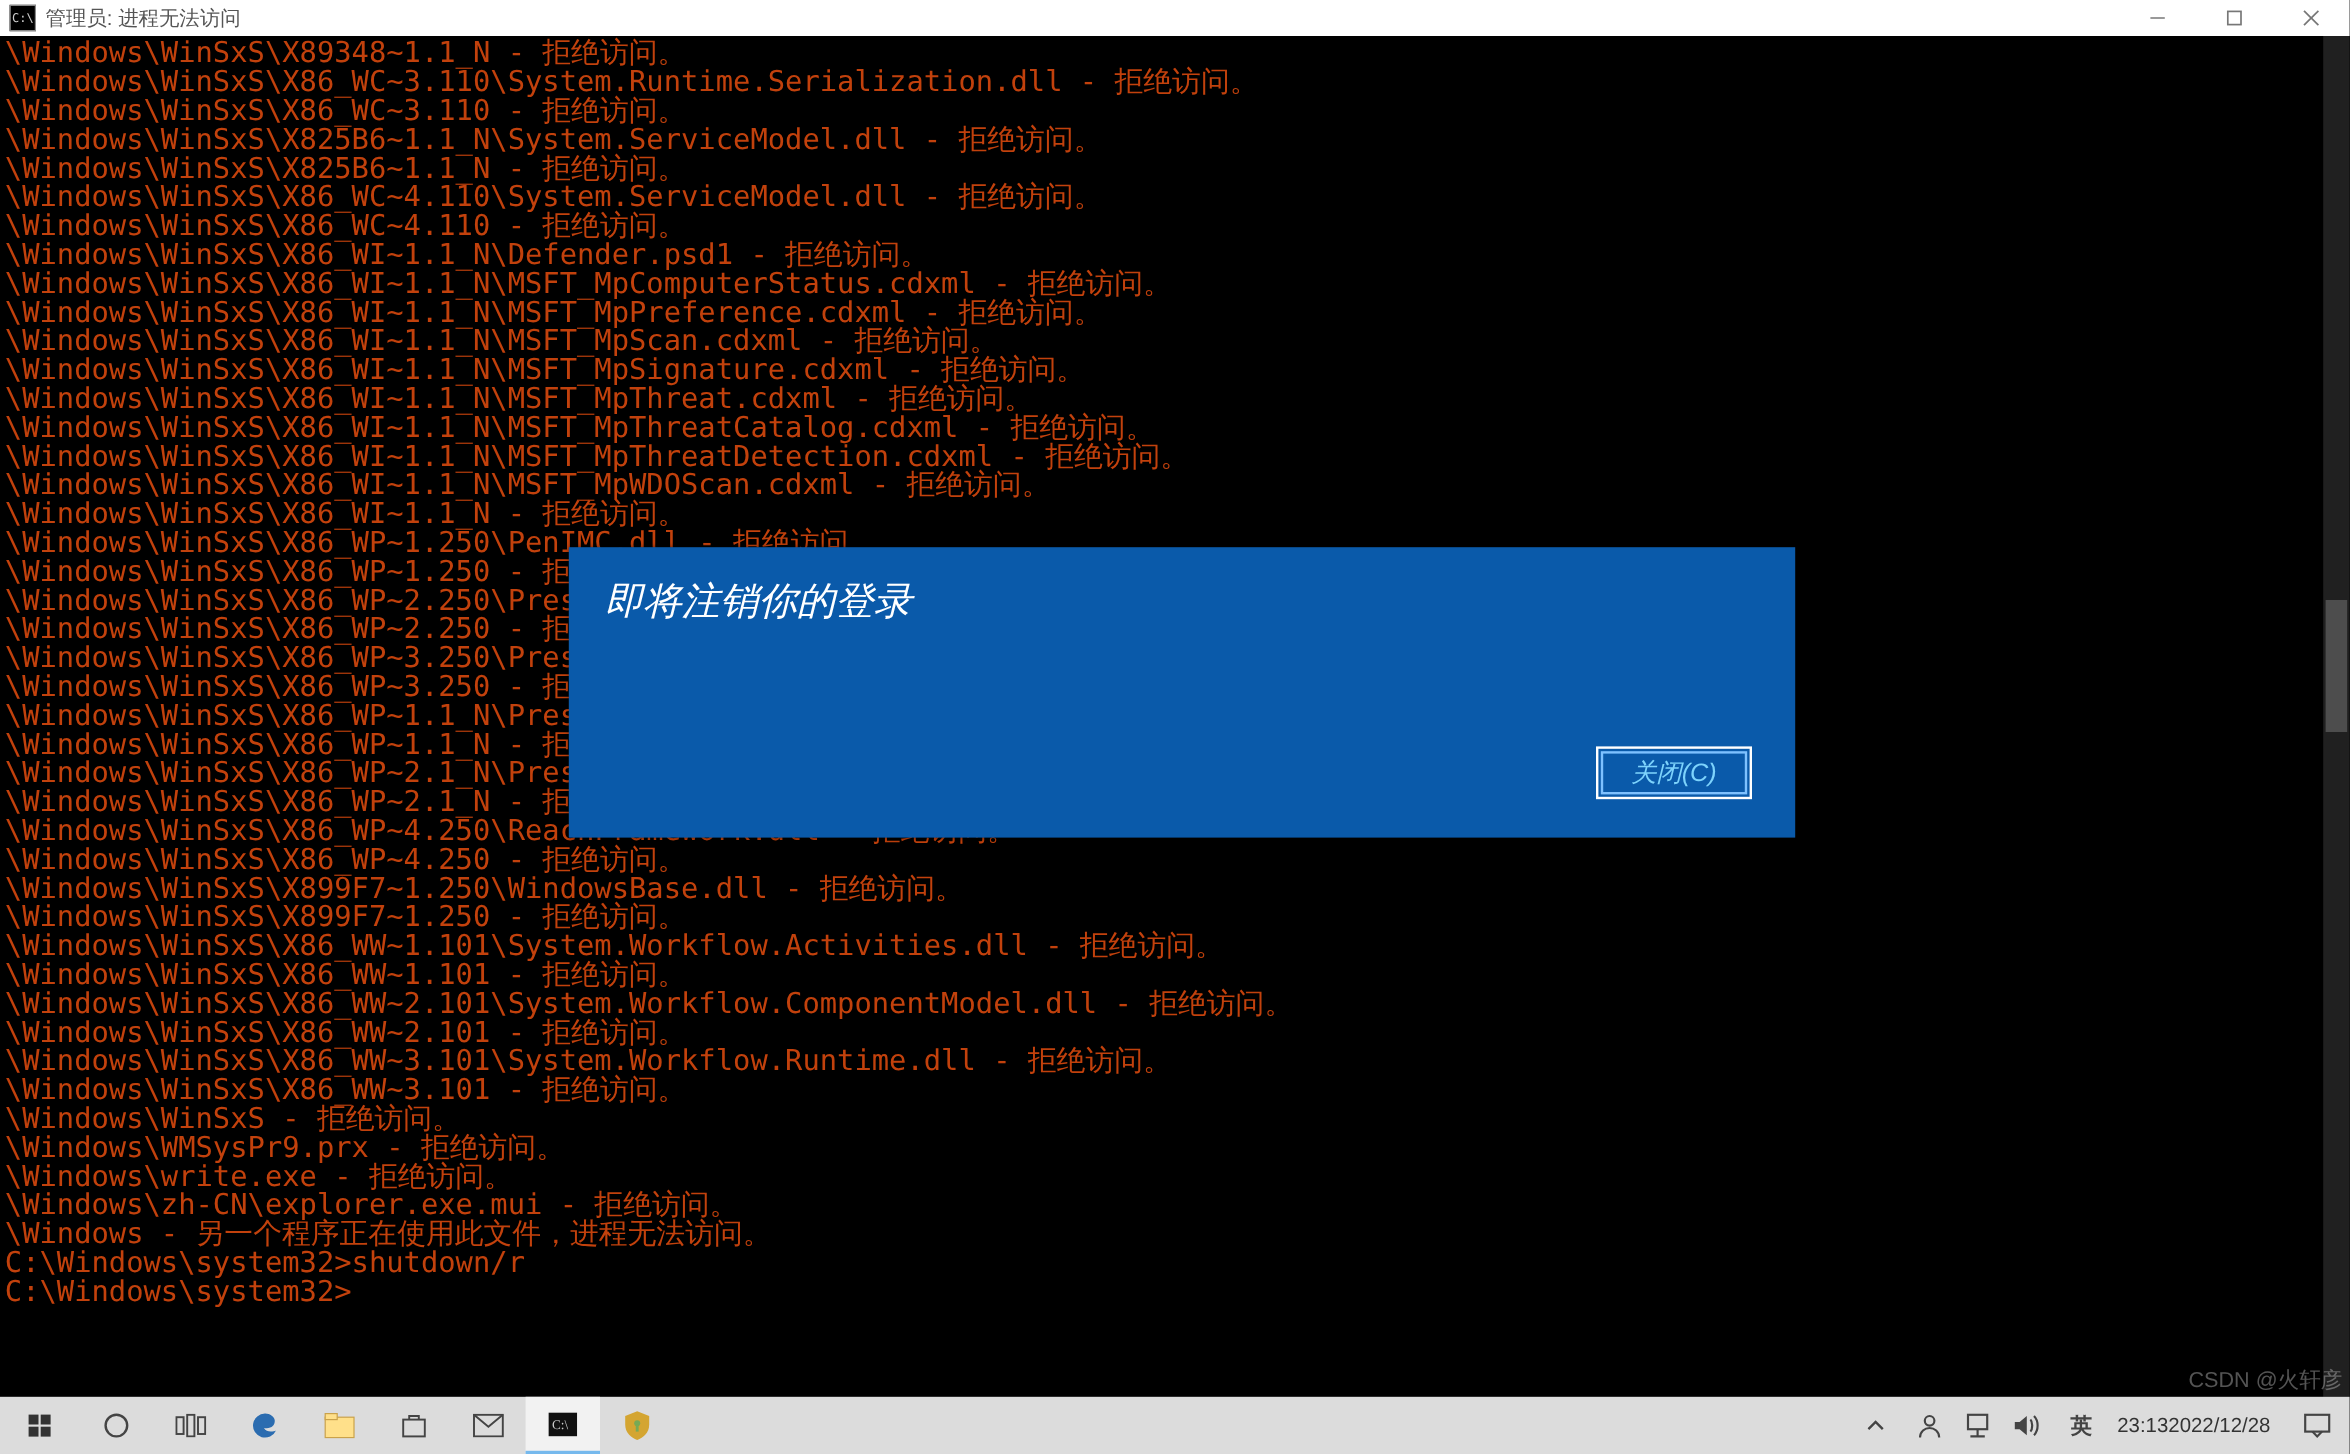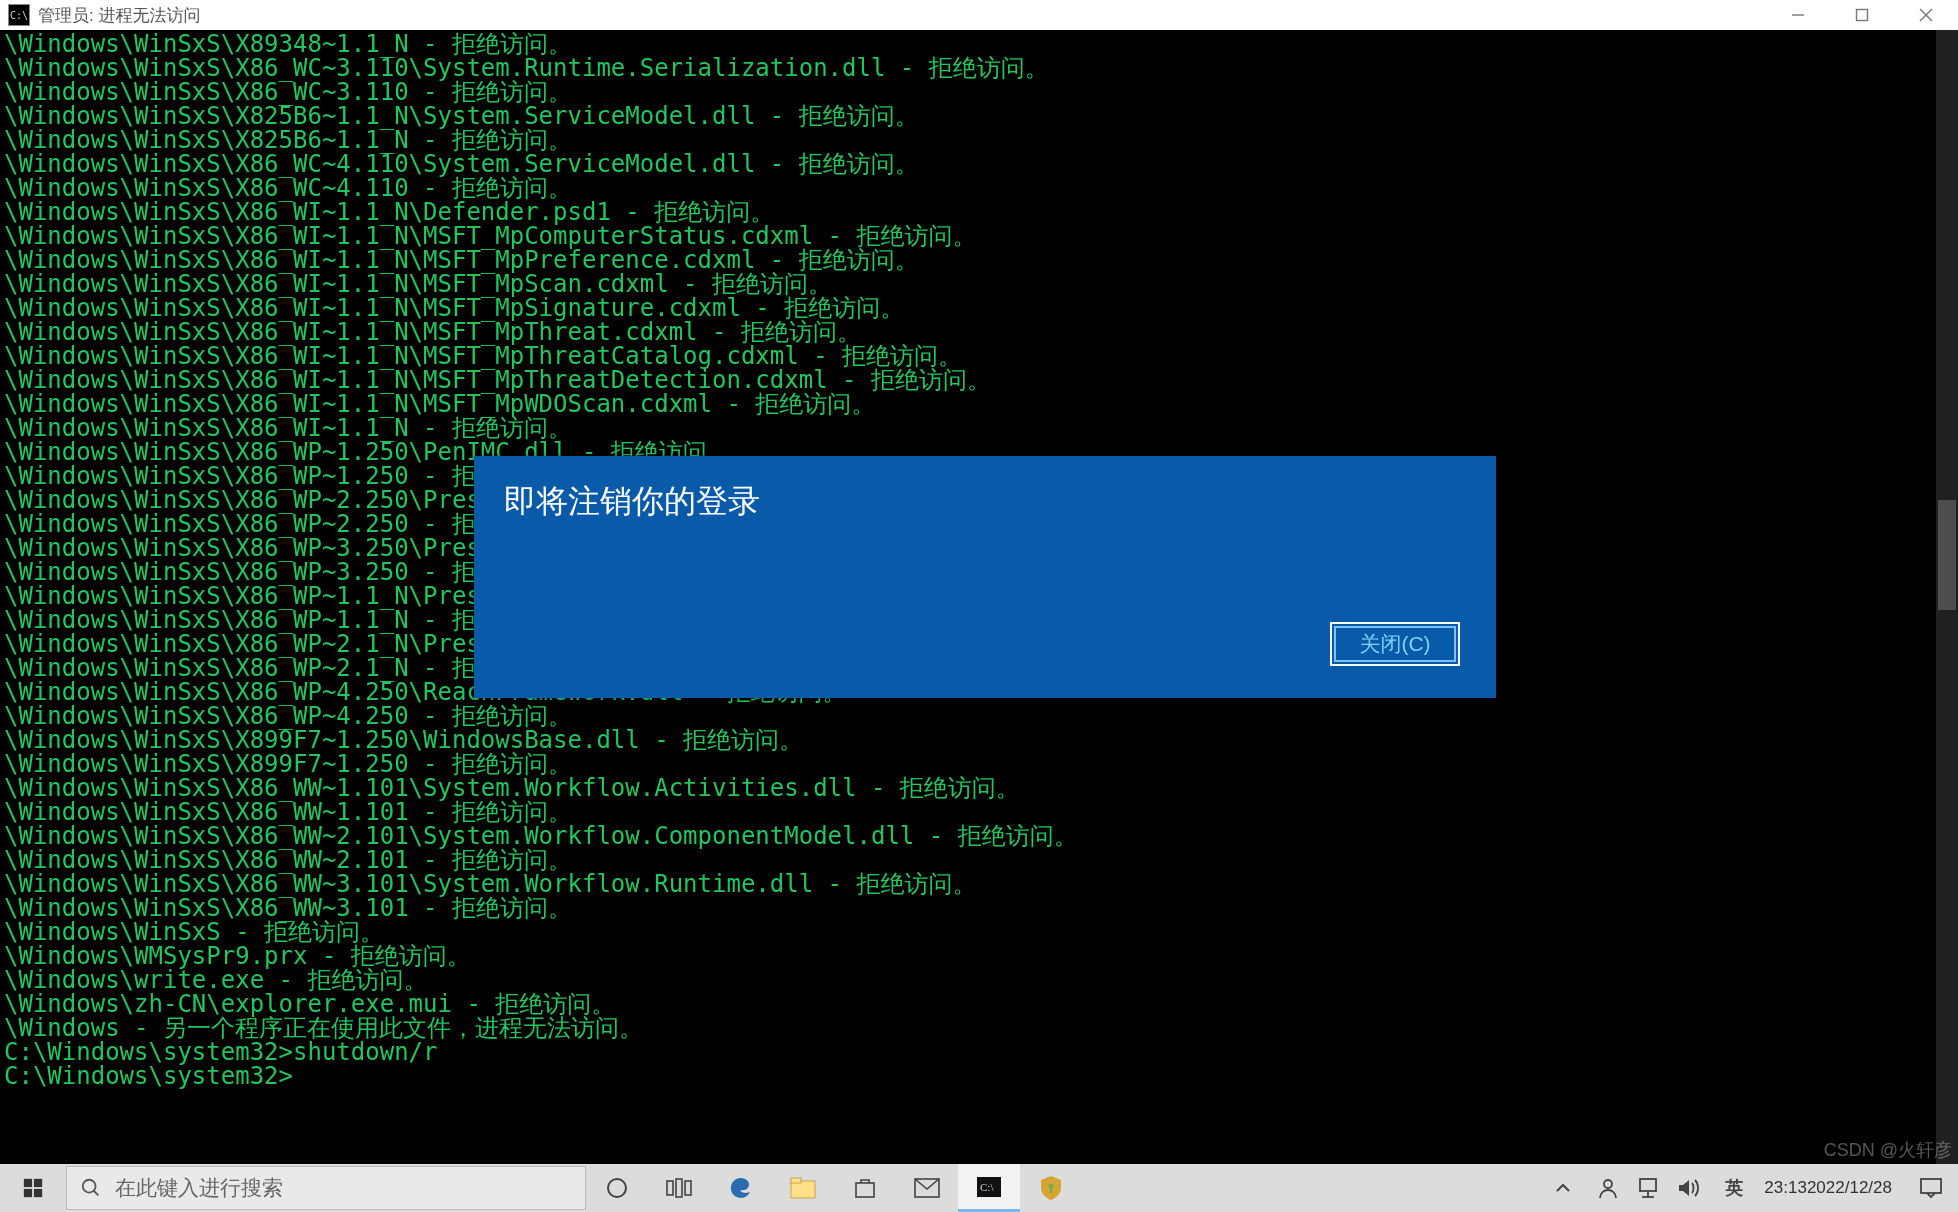--- a/index.html
+++ b/index.html
@@ -4,27 +4,27 @@
 <style>
   * { margin:0; padding:0; box-sizing:border-box; }
   html,body{width:1958px;height:1212px;overflow:hidden;font-family:"Segoe UI","Microsoft YaHei",Arial,sans-serif;background:#000;}
   
   .titlebar{position:absolute;left:0;top:0;width:100%;height:30px;background:#fff;display:flex;align-items:center;color:#555;font-size:17px;}
   .titlebar .app-icon{width:22px;height:22px;margin:0 8px;background:#000;color:#ccc;font-size:10px;font-family:Consolas,monospace;display:flex;align-items:center;justify-content:center;border:1px solid #888;}
   .titlebar .title{flex:0 0 auto;}
   .titlebar .spacer{flex:1;}
   .win-btn{width:64px;height:30px;display:flex;align-items:center;justify-content:center;color:#555;}
   
-  .terminal{position:absolute;left:0;top:30px;right:0;bottom:48px;background:#000;color:#22c55e;font-family:"NSimSun","SimSun",Consolas,monospace;font-size:24px;letter-spacing:0px;line-height:24px;white-space:pre;overflow:hidden;padding:2px 4px;}
+  .terminal{position:absolute;left:0;top:30px;right:0;bottom:48px;background:#000;color:#c2410c;font-family:"NSimSun","SimSun",Consolas,monospace;font-size:24px;letter-spacing:0px;line-height:24px;white-space:pre;overflow:hidden;padding:2px 4px;}
   .terminal .line{display:block;}
   
   .vscroll{position:absolute;right:0;top:30px;width:22px;bottom:48px;background:#202020;}
   .vscroll .thumb{position:absolute;left:2px;right:2px;top:470px;height:110px;background:#4d4d4d;}
   
-  .dialog{position:absolute;left:474px;top:456px;width:1022px;height:242px;background:#0a5aaa;color:#fff;box-shadow:0 0 4px rgba(0,0,0,.5);}
+  .dialog{position:absolute;left:474px;top:456px;width:1022px;height:242px;background:#0a5aaa;color:#fff;box-shadow:0 0 4px rgba(0,0,0,.5);font-style:italic;}
   .dialog-title{font-size:32px;font-weight:400;color:#fff;margin:24px 0 10px 30px;}
   .dialog-msg{font-size:21px;color:#e8f0fa;margin-left:42px;}
   .dialog-btn{position:absolute;right:36px;bottom:32px;width:130px;height:44px;border:2px solid #fff;outline:2px solid #7ec1ff;outline-offset:-6px;display:flex;align-items:center;justify-content:center;color:#7dd3fc;font-size:21px;background:transparent;}
   
   .taskbar{position:absolute;left:0;bottom:0;width:100%;height:48px;background:#dcdcdc;display:flex;align-items:stretch;color:#444;font-size:20px;}
   .start-btn{width:66px;display:flex;align-items:center;justify-content:center;}
   .start-btn svg{width:22px;height:22px;}
   .search-box{flex:0 0 520px;display:flex;align-items:center;background:#e9e9e9;border:1px solid #bbb;margin:2px 0;color:#666;}
   .search-box .search-icon{width:48px;display:flex;align-items:center;justify-content:center;}
   .search-box .placeholder{font-size:21px;}
@@ -80,29 +80,20 @@
 <div class="taskbar">
   <div class="start-btn">
     <svg viewBox="0 0 24 24">
         <g fill="#333">
           <rect x="2" y="2" width="9" height="9"></rect>
           <rect x="13" y="2" width="9" height="9"></rect>
           <rect x="2" y="13" width="9" height="9"></rect>
           <rect x="13" y="13" width="9" height="9"></rect>
         </g>
       </svg>
-  </div>
-  <div class="search-box">
-    <div class="search-icon">
-      <svg width="22" height="22" viewBox="0 0 24 24" fill="none" stroke="#555" stroke-width="2">
-          <circle cx="10" cy="10" r="7"></circle>
-          <line x1="20" y1="20" x2="15" y2="15"></line>
-        </svg>
-    </div>
-    <span class="placeholder">在此键入进行搜索</span>
   </div>
   <div class="task-icons">
     <div class="tb-icon">
         <svg width="24" height="24" viewBox="0 0 24 24" fill="none" stroke="#444" stroke-width="2">
           <circle cx="12" cy="12" r="9"></circle>
         </svg>
       </div>
     <div class="tb-icon">
         <svg width="26" height="20" viewBox="0 0 26 20" fill="none" stroke="#444" stroke-width="1.6">
           <rect x="1" y="3" width="6" height="14"></rect>

